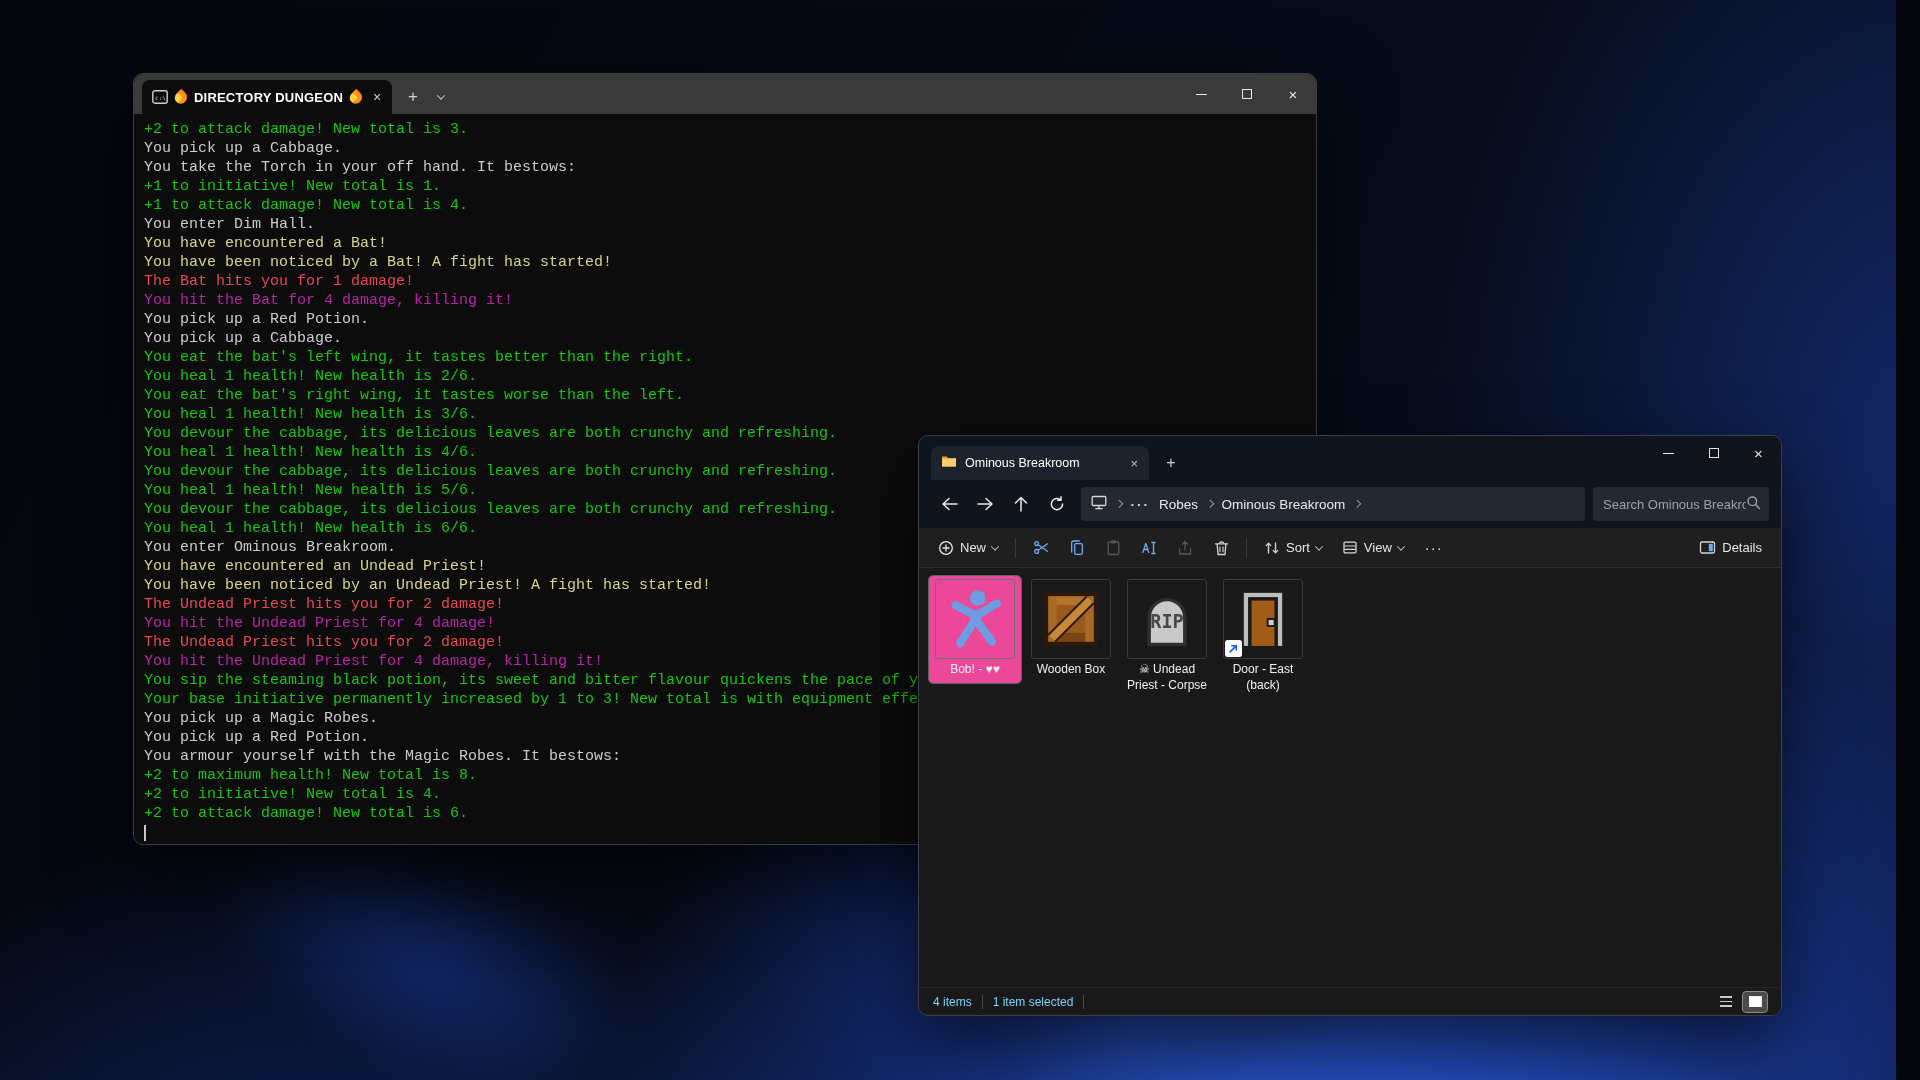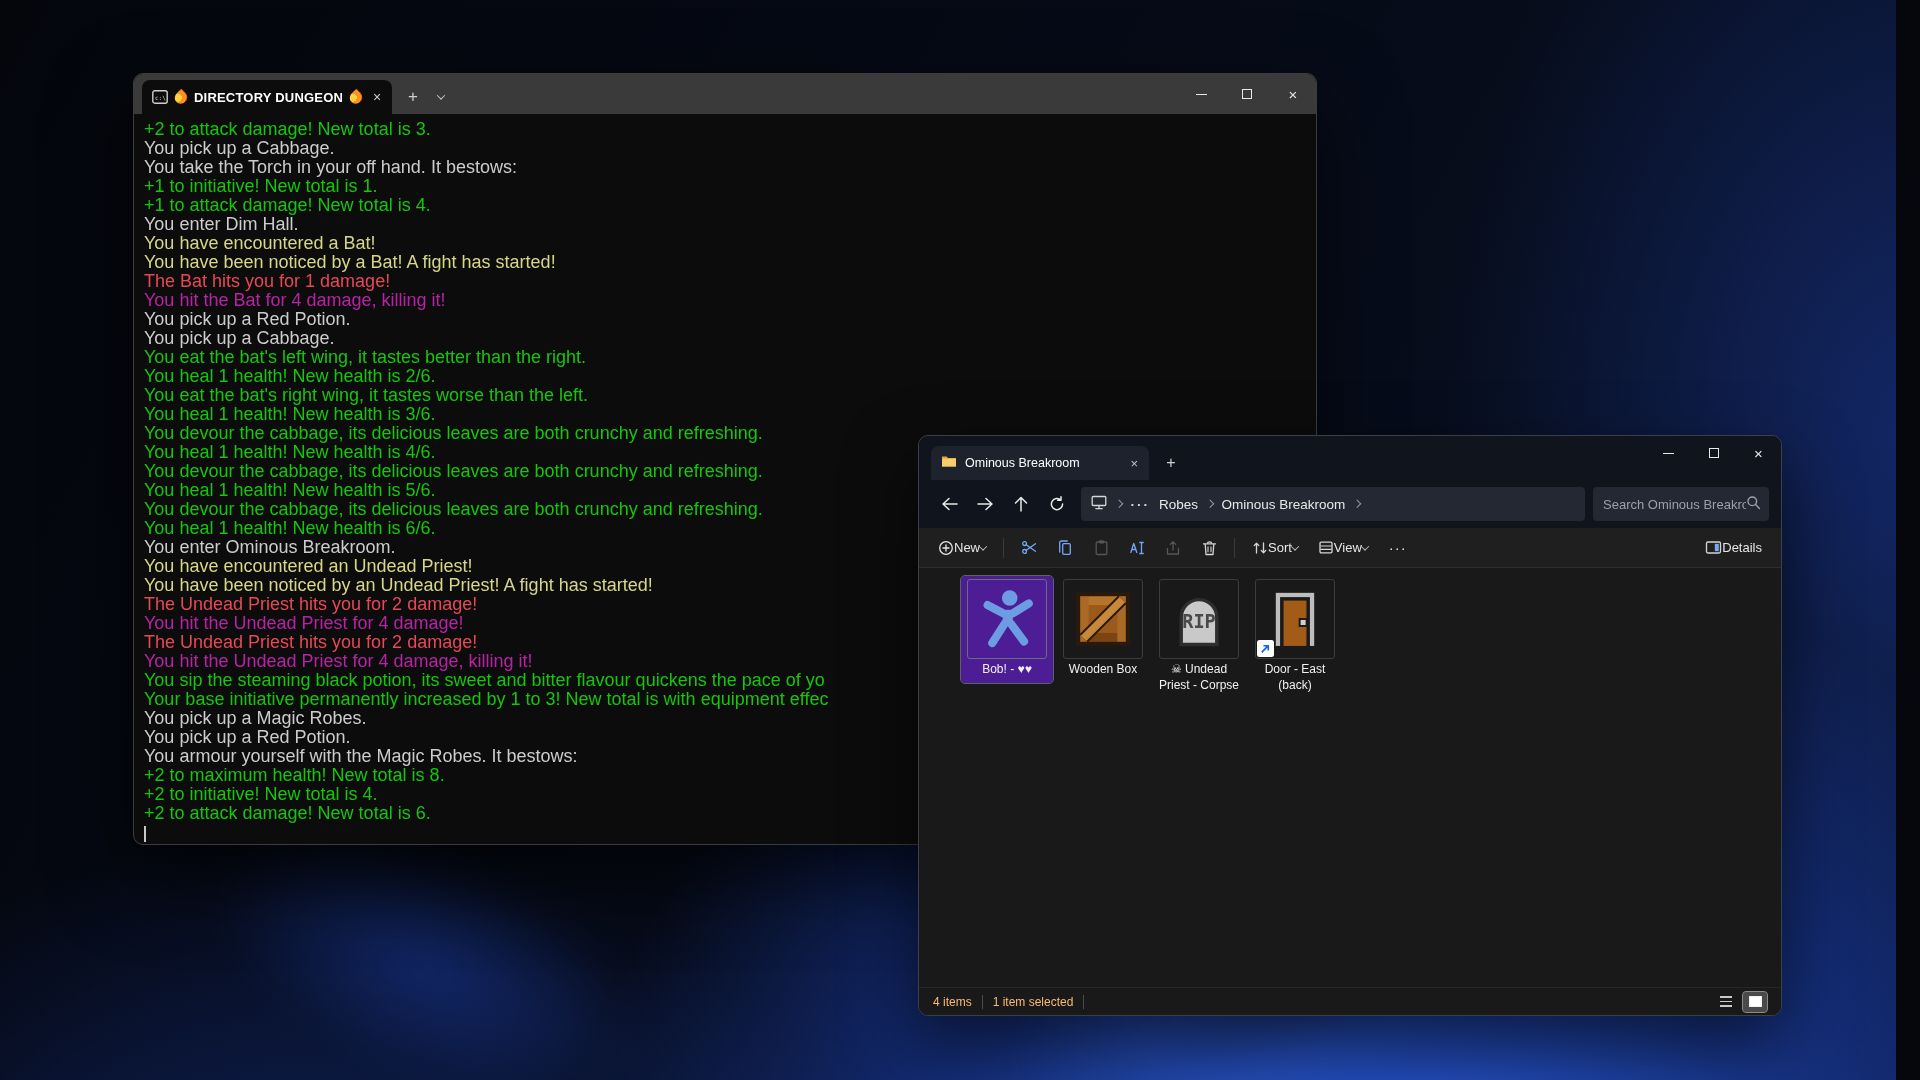--- a/index.html
+++ b/index.html
@@ -40,22 +40,22 @@
     display:flex; align-items:center; justify-content:center; border-radius:4px; }
   .tt-drop { width:26px; height:30px; margin-bottom:2px; display:flex; align-items:center; justify-content:center; }
   .chev { width:6px; height:6px; border-right:1.6px solid #c9c9c9; border-bottom:1.6px solid #c9c9c9;
     transform:rotate(45deg) translate(-1px,-1px); }
   .term-controls { margin-left:auto; align-self:stretch; display:flex; }
   .wbtn { width:46px; height:40px; display:flex; align-items:center; justify-content:center; color:#e8e8e8; }
   .glyph-min { width:11px; height:1px; background:#e8e8e8; }
   .glyph-max { width:10px; height:10px; border:1px solid #e8e8e8; }
   .glyph-close { font-size:15px; line-height:1; }
 
-  .term-body { padding:6px 8px 0 10px; font-family:Liberation Sans, sans-serif;
-    font-size:18px; line-height:19px; white-space:pre; overflow:hidden; height:731px; }
+  .term-body { padding:6px 8px 0 10px; font-family:Liberation Mono, monospace;
+    font-size:15px; line-height:19px; white-space:pre; overflow:hidden; height:731px; }
   .tline { height:19px; }
   .c-green   { color:var(--t-green); }
   .c-white   { color:var(--t-white); }
   .c-yellow  { color:var(--t-yellow); }
   .c-red     { color:var(--t-red); }
   .c-magenta { color:var(--t-magenta); }
   .tcursor { display:inline-block; width:2px; height:16px; background:#c8c8c8;
     vertical-align:text-bottom; margin-top:2px; }
 
   
@@ -77,39 +77,39 @@
     display:flex; align-items:center; padding:0 10px; gap:9px; color:#e8e8e8; font-size:13.5px; }
   .chev-r { width:5.5px; height:5.5px; border-right:1.5px solid #9097a2; border-bottom:1.5px solid #9097a2;
     transform:rotate(-45deg); flex:none; }
   .crumb-overflow { color:#d9d9d9; letter-spacing:2px; font-weight:bold; }
   .search-box { width:176px; height:34px; background:#242832; border-radius:4px;
     display:flex; align-items:center; padding:0 8px 0 10px; color:#9aa0a8; font-size:13px; }
   .search-text { flex:1; white-space:nowrap; overflow:hidden; }
 
   .ex-toolbar { height:40px; background:#1f1f1f; border-bottom:1px solid #2d2d2d;
     display:flex; align-items:center; padding:0 10px; gap:2px; color:#e6e6e6; font-size:13px; }
-  .tb-btn { display:flex; align-items:center; gap:0; padding:0 9px; height:30px; border-radius:4px; }
+  .tb-btn { display:flex; align-items:center; gap:6px; padding:0 9px; height:30px; border-radius:4px; }
   .tb-ico { width:34px; height:30px; display:flex; align-items:center; justify-content:center; border-radius:4px; }
   .tb-sep { width:1px; height:20px; background:#3a3a3a; margin:0 6px; }
   .tb-more { color:#e6e6e6; font-size:15px; letter-spacing:1px; padding:0 10px; }
   .tb-right { margin-left:auto; }
 
   .ex-items { display:flex; gap:4px; padding:8px 10px; align-items:flex-start; }
   .tile { width:92px; padding:3px 2px 5px 2px; border-radius:4px; text-align:center; }
-  .tile.selected { background:#4c1d95; outline:1px solid #5d6168;margin-left:32px; }
+  .tile.selected { background:#ec4899; outline:1px solid #5d6168; }
   .ibox { width:80px; height:80px; margin:0 auto 3px auto; border:1px solid #3c3c3c;
     border-radius:3px; display:flex; align-items:center; justify-content:center; position:relative; }
   .tile.selected .ibox { border-color:#6a6e75; }
   .ilabel { font-size:12px; line-height:1.3; color:#f0f0f0; }
   .shortcut-badge { position:absolute; left:1px; bottom:1px; width:17px; height:17px;
     background:#ffffff; border-radius:2.5px; display:flex; align-items:center; justify-content:center; }
 
   .ex-status { position:absolute; left:0; right:0; bottom:0; height:28px; background:#191919;
     border-top:1px solid #262626; display:flex; align-items:center; padding:0 14px;
-    color:#fdba74; font-size:12px; gap:10px; }
+    color:#7dd3fc; font-size:12px; gap:10px; }
   .st-sep { width:1px; height:14px; background:#4a4a4a; }
   .st-right { margin-left:auto; display:flex; gap:5px; }
   .sv-btn { width:24px; height:20px; border-radius:3px; display:flex; align-items:center; justify-content:center; }
   .sv-btn.active { background:#4a4a4a; outline:1px solid #8a8a8a; }
   .sv-lines { display:flex; flex-direction:column; gap:2.5px; }
   .sv-lines i { display:block; width:12px; height:1.8px; background:#c9c9c9; }
   .sv-square { width:13px; height:11px; border:1.8px solid #f0f0f0; background:#fff; }
 </style>
 </head>
 <body>

